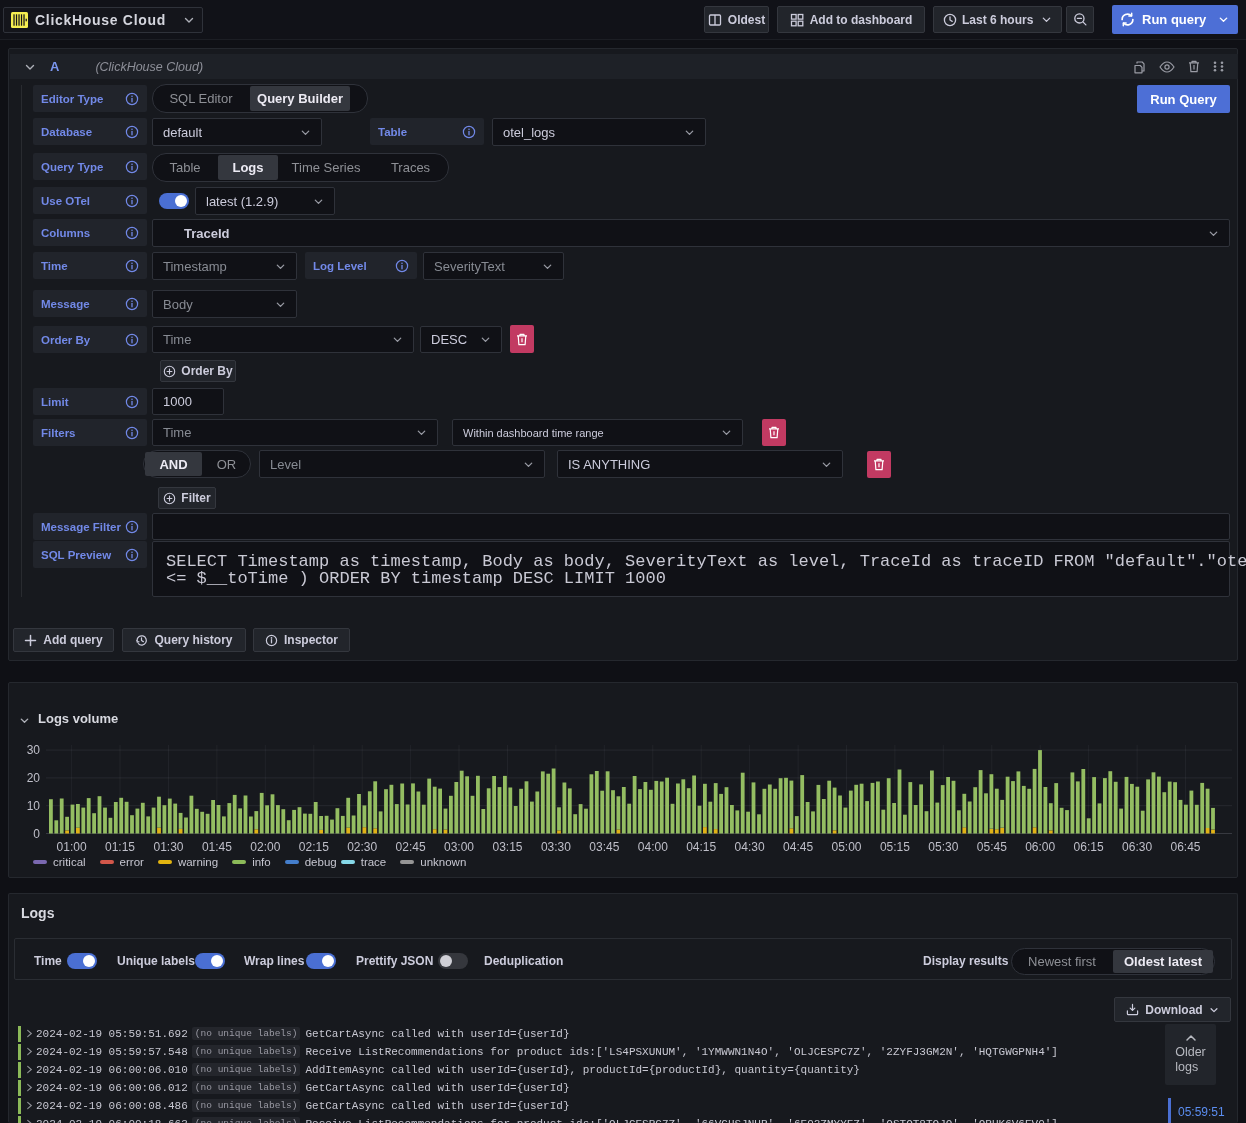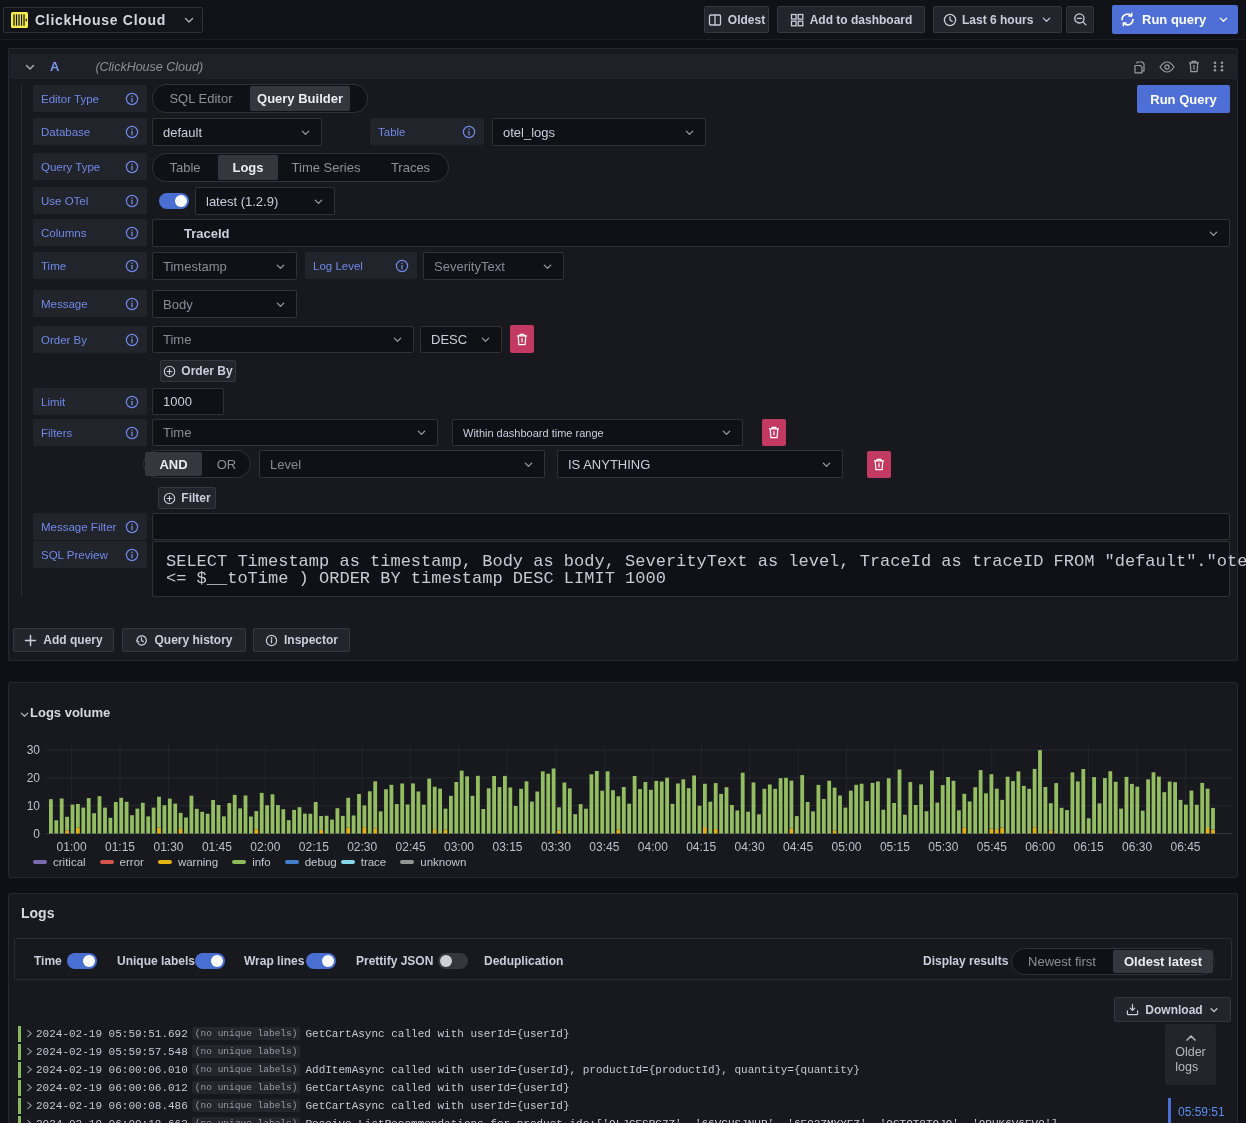--- a/index.html
+++ b/index.html
@@ -1,20 +1,20 @@
 <!DOCTYPE html>
 <html><head>
 <meta charset="utf-8">
 <style>
 *{margin:0;padding:0;box-sizing:border-box}
 html,body{width:1246px;height:1123px;overflow:hidden}
 body{background:#0f1015;font-family:"Liberation Sans",sans-serif;position:relative;color:#ccccdc}
 .abs{position:absolute}
 .panel{position:absolute;background:#1a1c22;border:1px solid #25282e;border-radius:2px}
-.lbl{position:absolute;background:#21242b;border-radius:2px;color:#7289e8;font-size:11.5px;font-weight:400;display:flex;align-items:center;padding:0 8px;justify-content:space-between;white-space:nowrap}
+.lbl{position:absolute;background:#21242b;border-radius:2px;color:#7289e8;font-size:11.5px;font-weight:700;display:flex;align-items:center;padding:0 8px;justify-content:space-between;white-space:nowrap}
 .sel{position:absolute;background:#101116;border:1px solid #2f323a;border-radius:2px;display:flex;align-items:center;padding:0 10px;font-size:13px;color:#ccccdc}
 .sel .cw{margin-left:auto;display:flex;align-items:center}
 .gray{color:#878b93}
 .grp{position:absolute;background:#101116;border:1px solid #2f323a;border-radius:14px;display:flex;align-items:stretch;font-size:13px}
 .seg{display:flex;align-items:center;justify-content:center;color:#8e9096;white-space:nowrap;cursor:default}
 .seg.on{background:#34373e;color:#eceaf3;font-weight:700;border-radius:2px;margin:1px}
 .btn2{position:absolute;background:#22252b;border:1px solid #34373e;border-radius:2px;display:flex;align-items:center;justify-content:center;color:#ccccdc;font-weight:600;font-size:12px;gap:6px;white-space:nowrap}
 .tog{position:absolute;width:30px;height:16px;border-radius:8px;background:#4a6fd3}
 .tog:after{content:"";position:absolute;right:2px;top:2px;width:12px;height:12px;border-radius:50%;background:#fff}
 .tog.off{background:#35373d}
@@ -416,21 +416,21 @@
 <div class="btn2" style="left:253px;top:628px;width:97px;height:24px">
   <svg width="13" height="13" viewBox="0 0 14 14">
       <circle cx="7" cy="7" r="5.5" fill="none" stroke="#ccccdc" stroke-width="1.3"></circle>
       <path d="M7 6.2v3.2" stroke="#ccccdc" stroke-width="1.4" stroke-linecap="round"></path>
       <circle cx="7" cy="4.2" r="0.9" fill="#ccccdc"></circle>
     </svg>
   <span>Inspector</span>
 </div>
 
 <div class="panel" id="panelVol" style="left:8px;top:682px;width:1230px;height:196px;background:#17191e">
-  <div class="abs" style="left:10px;top:22px;display:flex;align-items:flex-end;gap:0">
+  <div class="abs" style="left:10px;top:28px;display:flex;align-items:flex-end;gap:8px">
     <svg width="11" height="11" viewBox="0 0 12 12">
         <path d="M2.5 4.5l3.5 3.5 3.5-3.5" stroke="#aeb0b8" stroke-width="1.5" fill="none" stroke-linecap="round" stroke-linejoin="round"></path>
       </svg>
     <span style="font-size:13px;font-weight:700;color:#d8d9e0">Logs volume</span>
   </div>
   <div id="chart" class="abs" style="left:0px;top:40px">
       <svg width="1228" height="152" viewBox="0 0 1228 152">
         <line x1="37" y1="82.7" x2="1223" y2="82.7" stroke="rgba(204,204,220,0.09)" stroke-width="1"></line>
         <line x1="37" y1="54.9" x2="1223" y2="54.9" stroke="rgba(204,204,220,0.09)" stroke-width="1"></line>
         <line x1="37" y1="27.1" x2="1223" y2="27.1" stroke="rgba(204,204,220,0.09)" stroke-width="1"></line>
@@ -801,20 +801,21 @@
 <span style="background:#24262c;color:#9a9aa4;font-size:9.5px;border-radius:2px;padding:1px 3px;margin:0 5px 0 4px">(no unique labels)</span>
 <span>GetCartAsync called with userId={userId}</span>
 </div>
       <div class="abs mono" style="left:9px;top:149px;width:1210px;height:17px;font-size:11px;color:#c8c8d2;display:flex;align-items:center;white-space:pre">
 <div style="width:3px;height:16px;background:#8cba59;margin-right:4px"></div>
 <svg width="9" height="9" viewBox="0 0 10 10" style="margin-right:2px">
           <path d="M3 1.5L7 5L3 8.5" stroke="#8e9096" stroke-width="1.3" fill="none" stroke-linecap="round"></path>
         </svg>
 <span>2024-02-19 05:59:57.548</span>
 <span style="background:#24262c;color:#9a9aa4;font-size:9.5px;border-radius:2px;padding:1px 3px;margin:0 5px 0 4px">(no unique labels)</span>
+<span>Receive ListRecommendations for product ids:['LS4PSXUNUM', '1YMWWN1N4O', 'OLJCESPC7Z', '2ZYFJ3GM2N', 'HQTGWGPNH4']</span>
 </div>
       <div class="abs mono" style="left:9px;top:167px;width:1210px;height:17px;font-size:11px;color:#c8c8d2;display:flex;align-items:center;white-space:pre">
 <div style="width:3px;height:16px;background:#8cba59;margin-right:4px"></div>
 <svg width="9" height="9" viewBox="0 0 10 10" style="margin-right:2px">
           <path d="M3 1.5L7 5L3 8.5" stroke="#8e9096" stroke-width="1.3" fill="none" stroke-linecap="round"></path>
         </svg>
 <span>2024-02-19 06:00:06.010</span>
 <span style="background:#24262c;color:#9a9aa4;font-size:9.5px;border-radius:2px;padding:1px 3px;margin:0 5px 0 4px">(no unique labels)</span>
 <span>AddItemAsync called with userId={userId}, productId={productId}, quantity={quantity}</span>
 </div>

